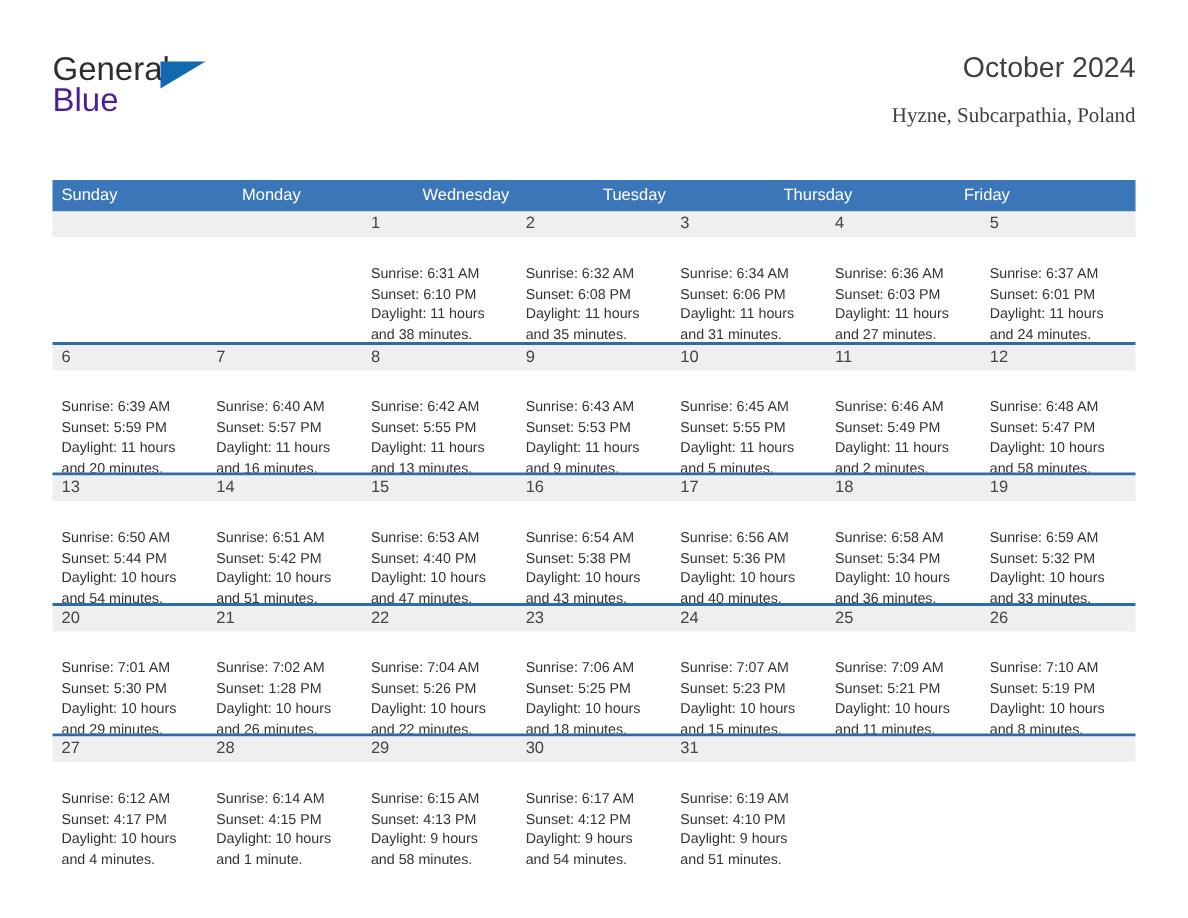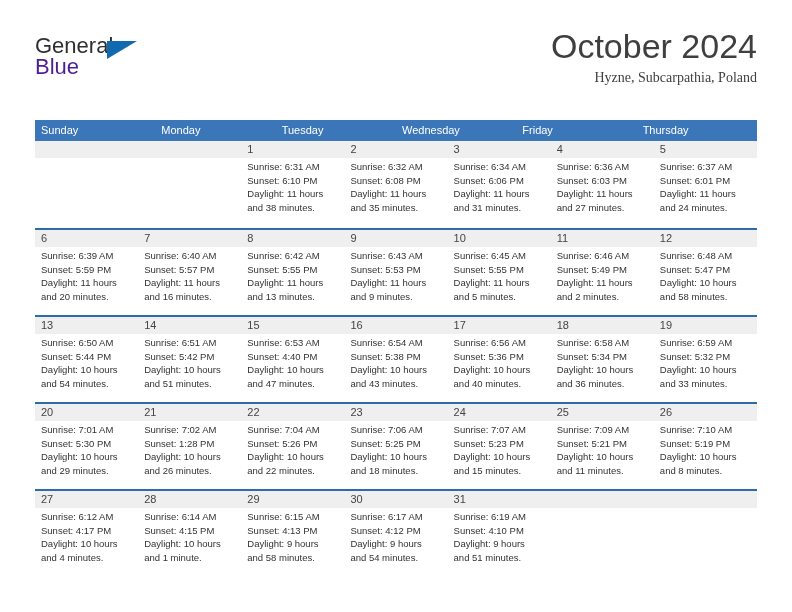--- a/index.html
+++ b/index.html
@@ -64,21 +64,21 @@
     border-bottom: 18px solid transparent;
   }
 
   .title-block {
     position: absolute;
     right: 0;
     top: 0;
     text-align: right;
   }
   .cal-title {
-    font-size: 34px;
+    font-size: 19px;
     color: #3f3f3f;
     line-height: 32px;
     font-weight: normal;
     margin: 0;
     font-family: "Liberation Sans", sans-serif;
   }
   .cal-subtitle {
     font-size: 14px;
     color: #3f3f3f;
     line-height: 20px;
@@ -138,21 +138,21 @@
     overflow: hidden;
   }
   .day-number {
     font-size: 11px;
     color: #444444;
     line-height: 17px;
     height: 17px;
     display: block;
   }
   .day-info {
-    margin-top: 2px;
+    margin-top: 18px;
   }
   .day-info div {
     font-size: 9.5px;
     line-height: 13.5px;
     color: #333333;
     white-space: nowrap;
   }
   .day-cell.empty .day-number { visibility: hidden; }
 </style>
 </head>
@@ -172,24 +172,24 @@
       <h1 class="cal-title">October 2024</h1>
       <p class="cal-subtitle">Hyzne, Subcarpathia, Poland</p>
     </div>
 
   </div>
 
   <div class="calendar">
     <div class="weekday-row" id="weekday-row">
         <div class="weekday">Sunday</div>
         <div class="weekday">Monday</div>
+        <div class="weekday">Wednesday</div>
         <div class="weekday">Tuesday</div>
-        <div class="weekday">Wednesday</div>
+        <div class="weekday">Thursday</div>
         <div class="weekday">Friday</div>
-        <div class="weekday">Thursday</div>
       </div>
     <div id="weeks-container">
         <div class="week-row">
           <div class="daynum-band"></div>
           <div class="day-cell empty">
             <span class="day-number"></span>
           </div>
           <div class="day-cell empty">
             <span class="day-number"></span>
           </div>

